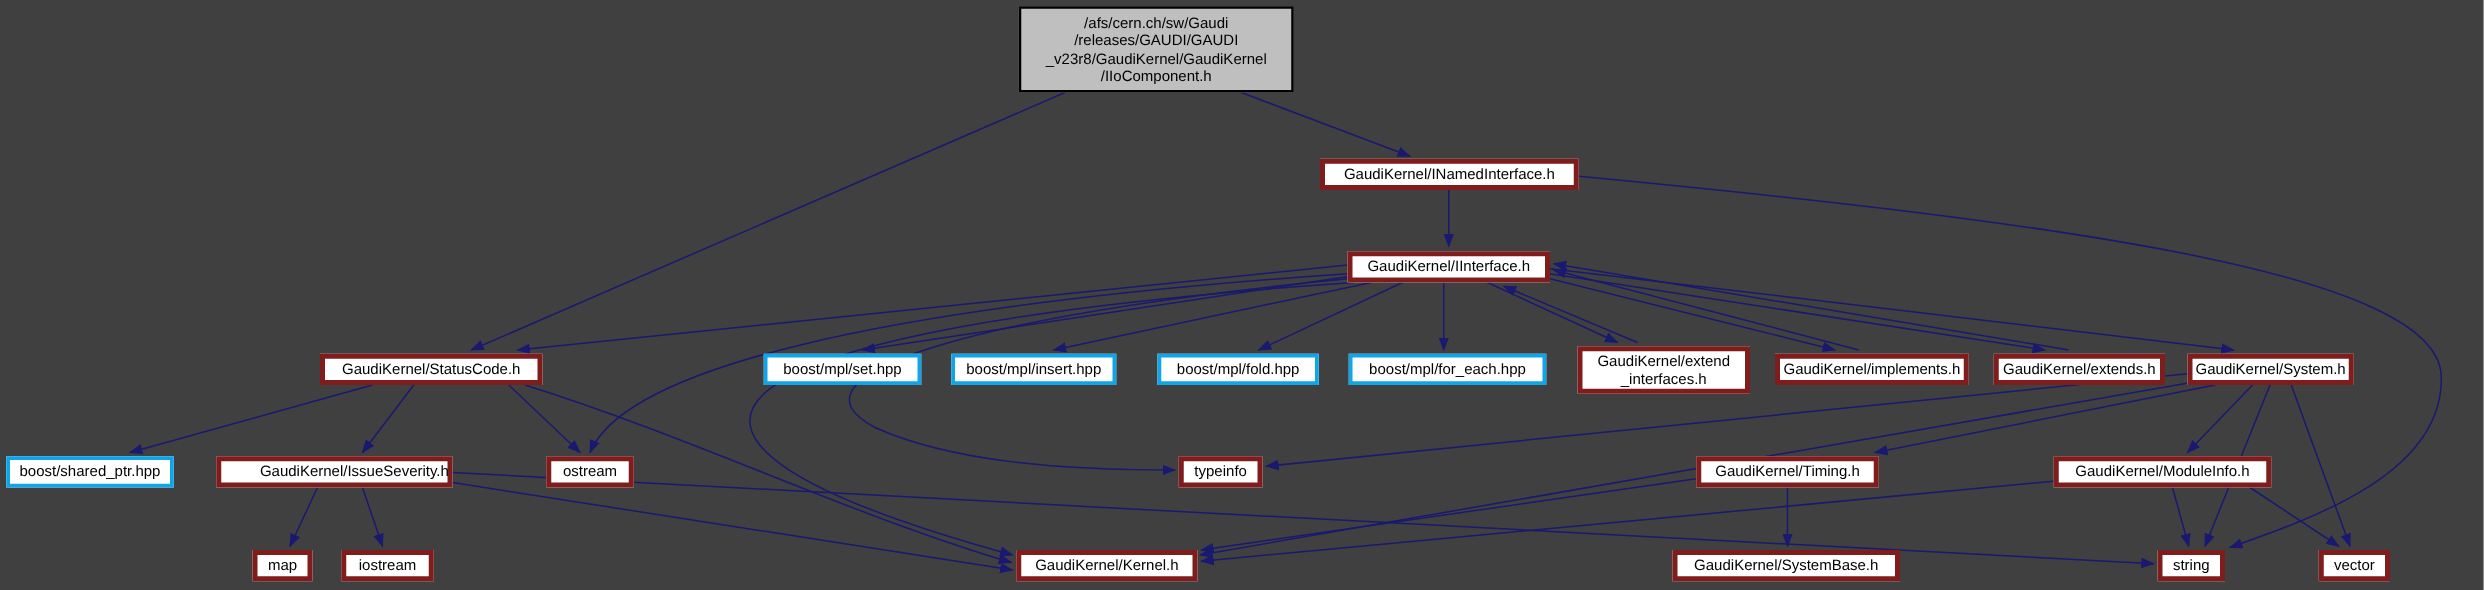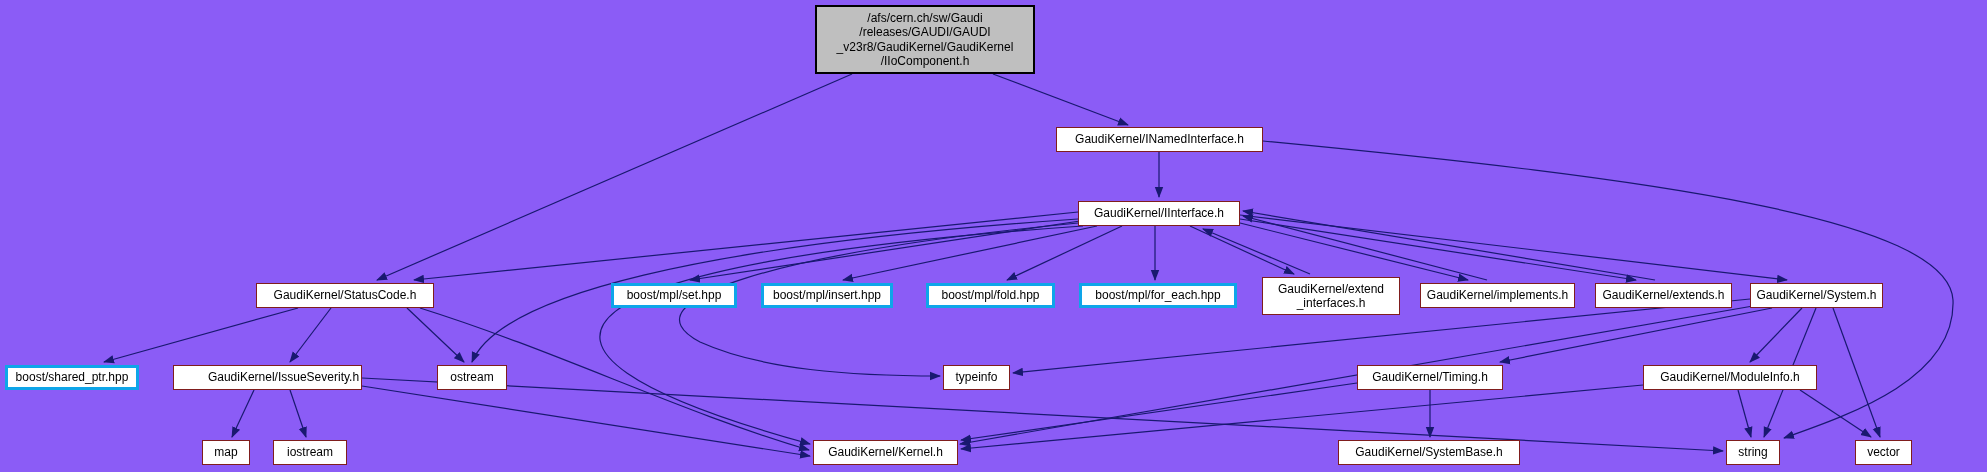--- a/index.html
+++ b/index.html
@@ -1,20 +1,20 @@
 <!DOCTYPE html>
 <html><head>
 <meta charset="utf-8">
 <style>
   html,body{margin:0;padding:0;background:#ffffff;}
-  .graph{position:relative;width:1987px;height:472px;background:#8b5cf6;overflow:hidden;
+  .graph{position:relative;width:1987px;height:472px;background:#404040;overflow:hidden;
          font-family:"Liberation Sans", sans-serif;}
   .edges{position:absolute;left:0;top:0;width:1987px;height:472px;}
   .node{position:absolute;display:flex;align-items:center;justify-content:center;
-        background:#ffffff;border:1px solid #7f1d1d;box-sizing:border-box;
+        background:#ffffff;border:4px solid #7f1d1d;box-sizing:border-box;
         font-size:12px;line-height:1.2;color:#000;text-align:center;white-space:pre-line;}
   .node.external{border:3px solid #0ea5e9;}
   .node.main{background:#bfbfbf;border:2px solid #000000;}
 </style>
 </head>
 <body>
 
 <div class="graph">
   <svg class="edges" viewBox="0 0 1987 472" xmlns="http://www.w3.org/2000/svg">
       <defs>

